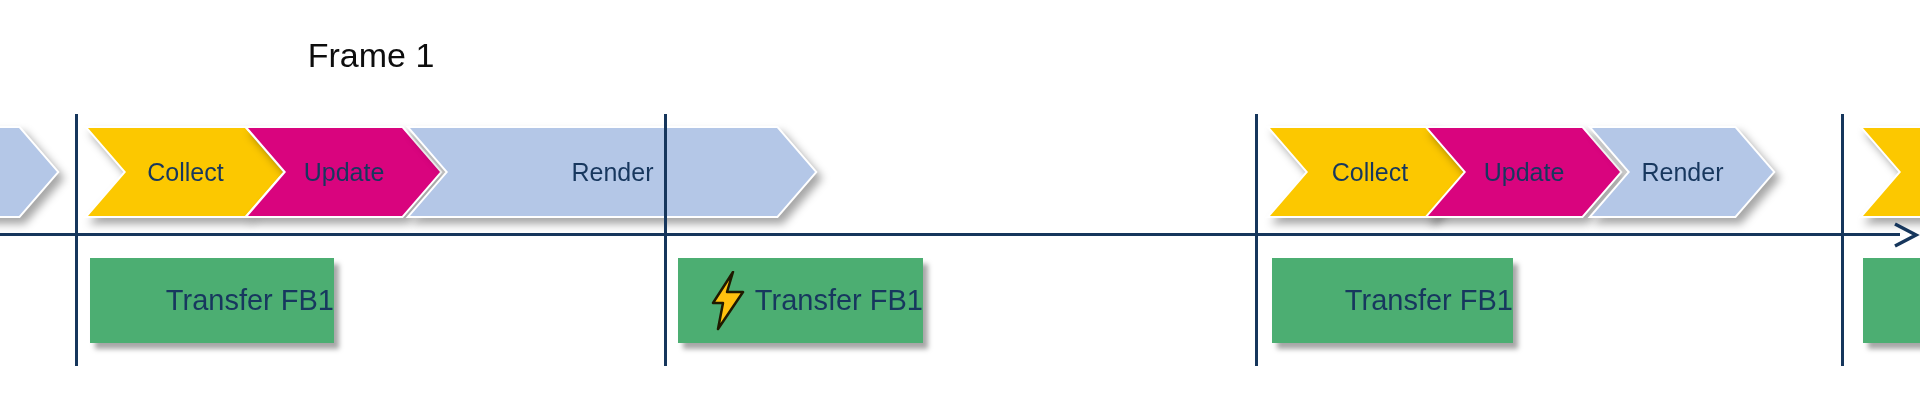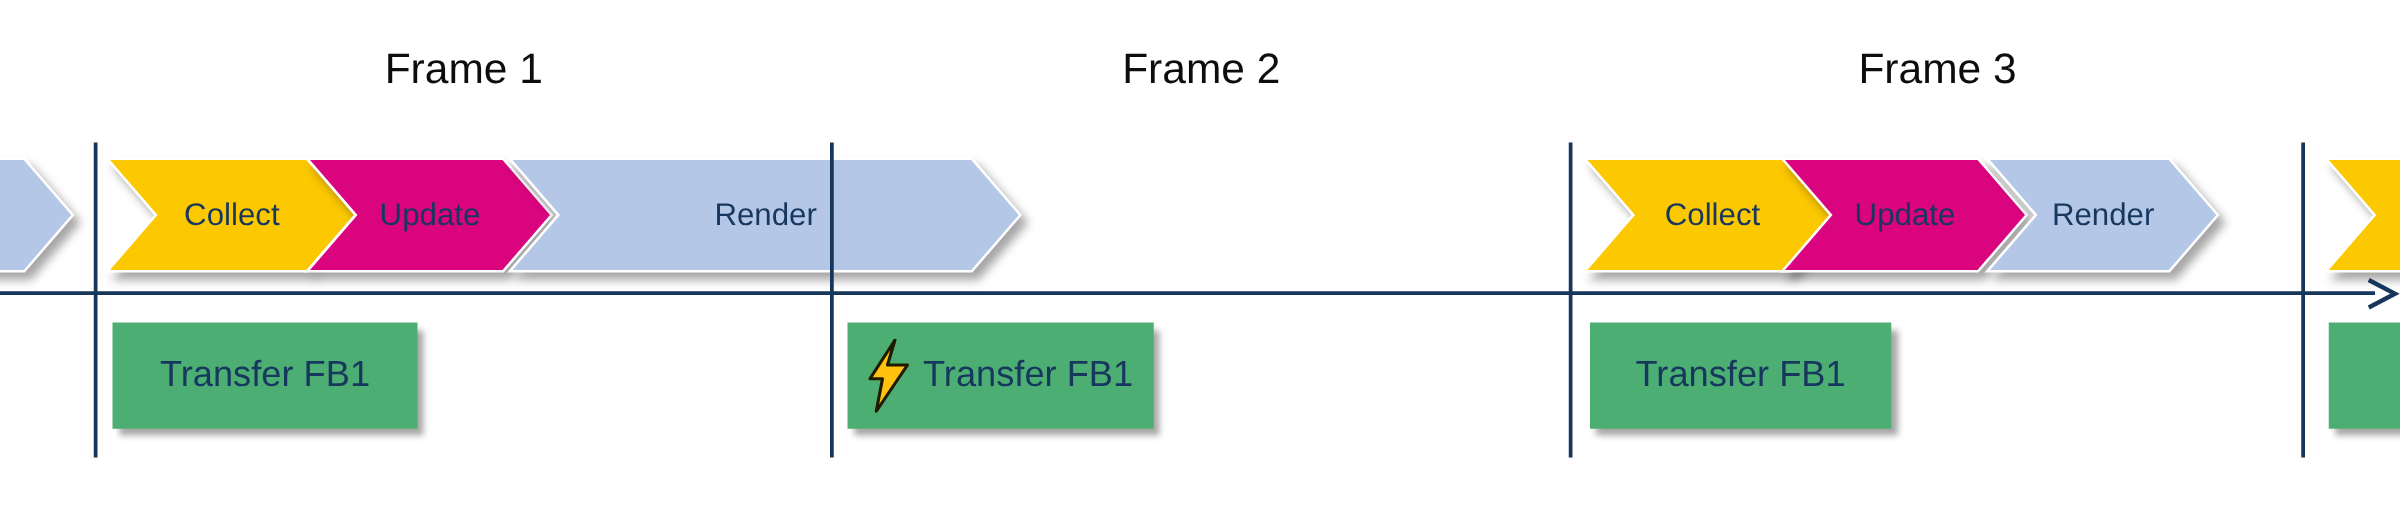--- a/index.html
+++ b/index.html
@@ -44,34 +44,32 @@
   .chev-label{
     position:absolute;inset:0;display:flex;align-items:center;justify-content:center;
     font-size:25px;color:var(--stage_text);white-space:nowrap;
   }
 
   
   .transfer{
     position:absolute;top:258px;height:85px;
     background:var(--transfer);
     box-shadow:5px 6px 5px rgba(0,0,0,0.35);
-    display:flex;align-items:center;justify-content:center;gap:10px;
+    display:flex;align-items:center;justify-content:flex-end;gap:10px;
     font-size:29px;color:var(--stage_text);white-space:nowrap;
   }
   .bolt{flex:0 0 auto;}
   .bolt polygon{fill:var(--bolt_fill);stroke:var(--bolt_outline);stroke-width:2.5;stroke-linejoin:round;}
 </style>
 </head>
 <body>
 
 <div id="stage">
 
   <div class="frame-label" style="left:371px">Frame 1</div>
-  <div class="frame-label" style="left:961px">Frame 2</div>
-  <div class="frame-label" style="left:1550px">Frame 3</div>
 
   <div class="chev render" style="left:-140px">
     <svg width="197" height="88">
       <polygon points="0,0 159,0 197,44 159,88 0,88 38,44"></polygon>
     </svg>
   </div>
 
   <div class="chev collect" style="left:88px">
     <svg width="195" height="88">
       <polygon points="0,0 157,0 195,44 157,88 0,88 38,44"></polygon>

